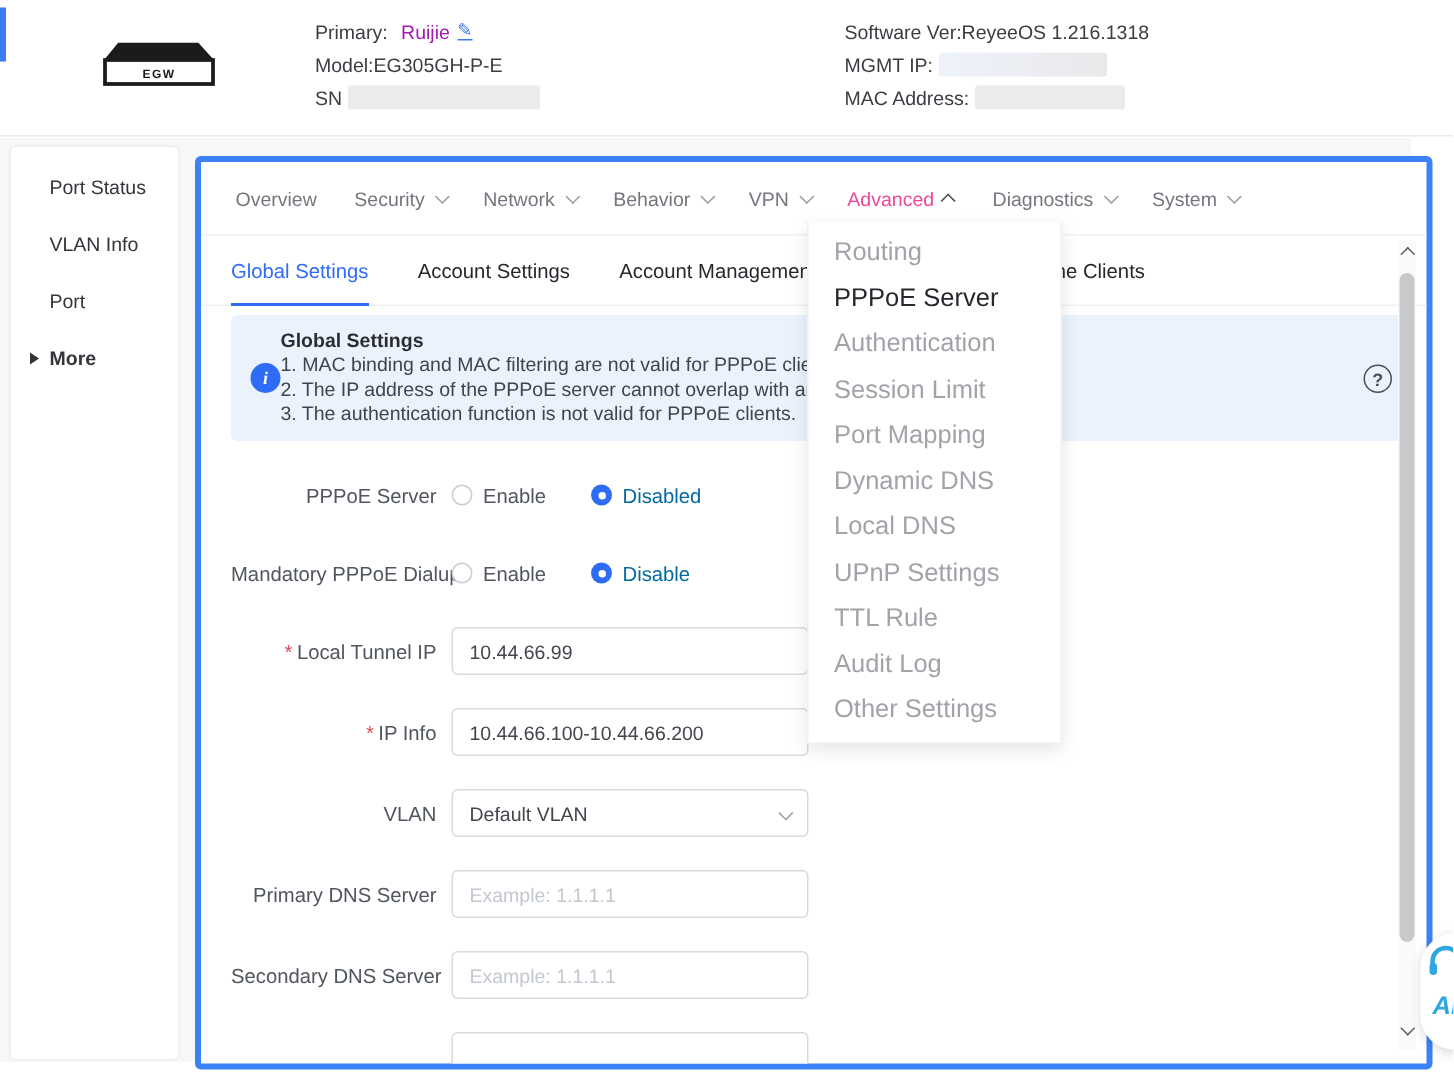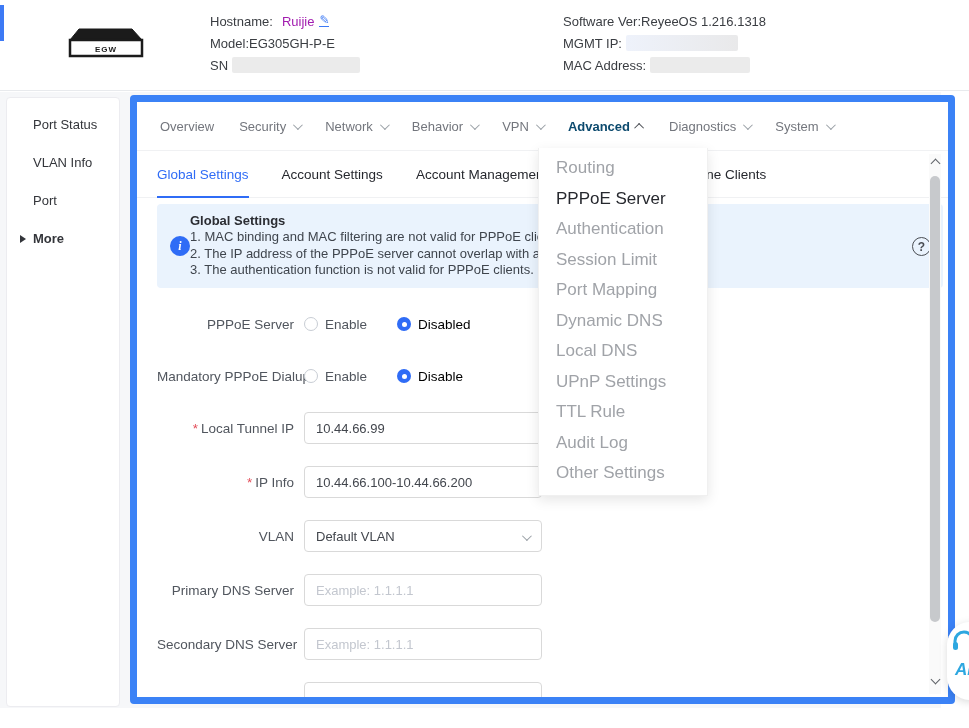--- a/index.html
+++ b/index.html
@@ -26,26 +26,26 @@
   .workspace { position:absolute; left:0; top:92px; width:941px; height:616px; background:#f6f7f9; }
 
   
   .sidebar { position:absolute; left:6px; top:5px; width:114px; height:610px; background:#fff; border:1px solid #ececf0; border-radius:4px; }
   .side-item { position:relative; height:38px; line-height:38px; padding-left:26px; font-size:13px; color:#33353a; cursor:pointer; white-space:nowrap; }
   .side-item.first { margin-top:8px; }
   .side-item.more { font-weight:bold; }
   .side-item .tri { position:absolute; left:13px; top:15px; width:0; height:0; border-left:6px solid #33353a; border-top:4px solid transparent; border-bottom:4px solid transparent; }
 
   
-  .card { position:absolute; left:130px; top:3px; width:825px; height:609px; background:#fff; border:7px solid #3b82f6; border-radius:4px; overflow:hidden; }
+  .card { position:absolute; left:130px; top:12px; width:825px; height:609px; background:#fff; border:4px solid #3b82f6; border-radius:4px; overflow:hidden; }
 
   
   .nav { display:flex; align-items:center; height:49px; padding-left:23px; border-bottom:1px solid #f0f1f3; }
   .nav-item { position:relative; display:flex; align-items:center; height:100%; margin-right:25px; font-size:13px; color:#73767d; cursor:pointer; white-space:nowrap; }
-  .nav-item.active { color:#0c4a6e; font-weight:bold; }
+  .nav-item.active { color:#ec4899; font-weight:normal; }
   .nav-item.active::after { content:""; position:absolute; left:0; right:0; bottom:-1px; height:2px; background:#2f6cf6; }
   .chev { display:inline-block; width:7px; height:7px; border-right:1.4px solid #9aa0a6; border-bottom:1.4px solid #9aa0a6; margin-left:7px; }
   .chev.down { transform:rotate(45deg) translateY(-2px); }
   .chev.up { transform:rotate(-135deg) translateY(-2px); border-color:#4a4d53; }
 
   
   .subtabs { display:flex; align-items:center; height:47px; padding-left:20px; border-bottom:1px solid #f0f1f3; }
   .subtab { position:relative; height:100%; display:flex; align-items:center; margin-right:33px; font-size:13.5px; color:#26282e; font-weight:500; cursor:pointer; white-space:nowrap; }
   .subtab.active { color:#2f6cf6; }
   .subtab.active::after { content:""; position:absolute; left:0; right:0; bottom:-1px; height:2px; background:#2f6cf6; }
@@ -67,21 +67,21 @@
   .fctrl { margin-left:10px; display:flex; align-items:center; }
   .tinput { width:238px; height:32px; border:1px solid #d9d9d9; border-radius:4px; font-size:13px; color:#42464d; padding:0 11px; font-family:"Liberation Sans", sans-serif; outline:none; background:#fff; }
   .tinput::placeholder { color:#c3c7cf; }
   .select { position:relative; width:238px; height:32px; border:1px solid #d9d9d9; border-radius:4px; font-size:13px; color:#42464d; padding:0 11px; display:flex; align-items:center; cursor:pointer; background:#fff; }
   .select .chev.down { position:absolute; right:12px; top:13px; }
   .radio { width:14px; height:14px; border-radius:50%; border:1px solid #c8cdd4; background:#fff; margin-right:7px; cursor:pointer; flex:none; }
   .radio.checked { border:none; background:#2f6cf6; position:relative; }
   .radio.checked::after { content:""; position:absolute; left:4.5px; top:4.5px; width:5px; height:5px; border-radius:50%; background:#fff; }
   .opt { display:flex; align-items:center; font-size:13.5px; color:#51565e; cursor:pointer; }
   .opt.second { margin-left:30px; }
-  .opt.sel-label { color:#000000; }
+  .opt.sel-label { color:#0369a1; }
 
   
   .sb-track { position:absolute; right:7px; top:52px; width:12px; height:540px; background:#fafafa; }
   .sb-up { position:absolute; right:9px; top:58px; width:7px; height:7px; border-right:1.6px solid #5f6368; border-bottom:1.6px solid #5f6368; transform:rotate(-135deg); cursor:pointer; }
   .sb-thumb { position:absolute; right:8px; top:74px; width:10px; height:446px; background:#c7c9cc; border-radius:5px; cursor:pointer; }
   .sb-down { position:absolute; right:9px; top:574px; width:7px; height:7px; border-right:1.6px solid #5f6368; border-bottom:1.6px solid #5f6368; transform:rotate(45deg); cursor:pointer; }
 
   
   .dropdown { position:absolute; left:538px; top:148px; width:170px; background:#fff; border:1px solid #f0f0f0; border-top:none; box-shadow:0 4px 12px rgba(0,0,0,.10); z-index:30; padding:5px 0 6px; }
   .dd-item { height:30.5px; line-height:30.5px; padding-left:17px; font-size:17px; color:#a0a3a8; cursor:pointer; white-space:nowrap; }
@@ -103,21 +103,21 @@
     <div class="device">
       <svg width="76" height="32" viewBox="0 0 76 32">
         <polygon points="11,2 64,2 74,13 2,13" fill="#1b1b1b" stroke="#1b1b1b"></polygon>
         <rect x="2" y="13" width="72" height="16" fill="#ffffff" stroke="#1b1b1b" stroke-width="2.5"></rect>
         <text x="38" y="25" text-anchor="middle" font-size="8" font-weight="bold" letter-spacing="1" fill="#1b1b1b">EGW</text>
       </svg>
     </div>
 
     <div class="info-col left">
       <div class="info-line">
-        <span>Hostname:</span>
+        <span>Primary:</span>
         <span class="link">Ruijie</span>
         <span class="edit-icon">✎</span>
       </div>
       <div class="info-line">
         <span>Model:EG305GH-P-E</span>
       </div>
       <div class="info-line">
         <span>SN</span>
         <span class="blur-box blur-sn"></span>
       </div>

